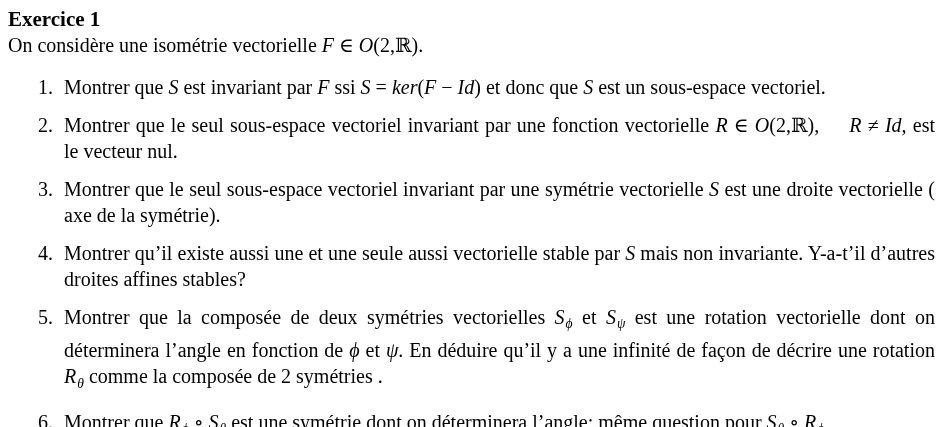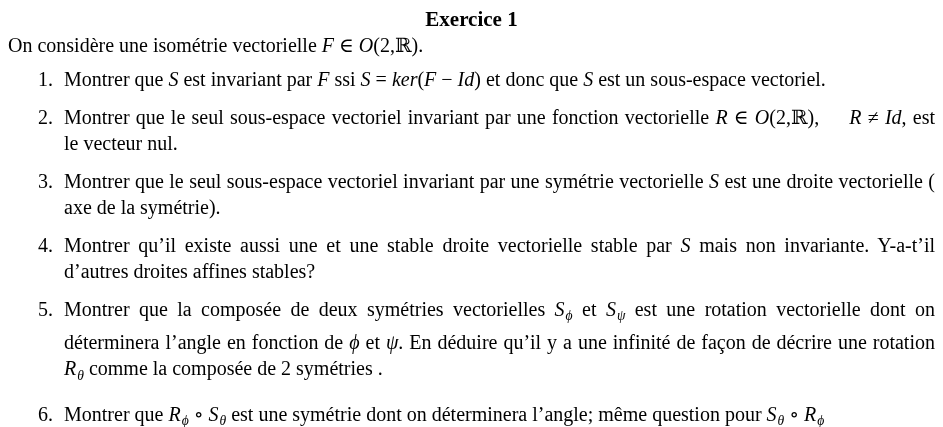--- a/index.html
+++ b/index.html
@@ -16,24 +16,23 @@
     background: #ffffff;
     color: #000000;
     font-family: "Liberation Serif", "DejaVu Serif", serif;
     font-size: 20px;
     line-height: 26px;
     overflow: hidden;
   }
   .title {
     font-weight: 700;
     font-size: 21px;
-    text-align: center;
   }
   .intro {
-    margin-bottom: 8px;
+    margin-bottom: 16px;
   }
   .ex-list {
     margin-left: 30px;
   }
   .ex-item {
     display: flex;
     align-items: flex-start;
     margin-bottom: 12px;
   }
   .ex-item:last-child {
@@ -82,21 +81,21 @@
       <div class="ex-text"><span>Montrer que le seul sous-espace vectoriel invariant par une fonction vectorielle </span><span class="m-it">R</span><span> ∈ </span><span class="m-it">O</span><span>(2,</span><span class="m-bb">ℝ</span><span>),  </span><span class="m-it">R</span><span> ≠ </span><span class="m-it">Id</span><span>, est le vecteur nul.</span></div>
     </div>
 
     <div class="ex-item">
       <div class="ex-num">3.</div>
       <div class="ex-text"><span>Montrer que le seul sous-espace vectoriel invariant par une symétrie vectorielle </span><span class="m-it">S</span><span> est une droite vectorielle ( axe de la symétrie).</span></div>
     </div>
 
     <div class="ex-item">
       <div class="ex-num">4.</div>
-      <div class="ex-text"><span>Montrer qu’il existe aussi une et une stable droite vectorielle stable par </span><span class="m-it">S</span><span> mais non invariante. Y-a-t’il d’autres droites affines stables?</span></div>
+      <div class="ex-text"><span>Montrer qu’il existe aussi une et une seule aussi vectorielle stable par </span><span class="m-it">S</span><span> mais non invariante. Y-a-t’il d’autres droites affines stables?</span></div>
     </div>
 
     <div class="ex-item">
       <div class="ex-num">5.</div>
       <div class="ex-text"><span>Montrer que la composée de deux symétries vectorielles </span><span class="m-it">S</span><span class="m-sub">ϕ</span><span> et </span><span class="m-it">S</span><span class="m-sub">ψ</span><span> est une rotation vectorielle dont on déterminera l’angle en fonction de </span><span class="m-it">ϕ</span><span> et </span><span class="m-it">ψ</span><span>. En déduire qu’il y a une infinité de façon de décrire une rotation </span><span class="m-it">R</span><span class="m-sub">θ</span><span> comme la composée de 2 symétries .</span></div>
     </div>
 
     <div class="ex-item">
       <div class="ex-num">6.</div>
       <div class="ex-text"><span>Montrer que </span><span class="m-it">R</span><span class="m-sub">ϕ</span><span> ∘ </span><span class="m-it">S</span><span class="m-sub">θ</span><span> est une symétrie dont on déterminera l’angle; même question pour </span><span class="m-it">S</span><span class="m-sub">θ</span><span> ∘ </span><span class="m-it">R</span><span class="m-sub">ϕ</span></div>

